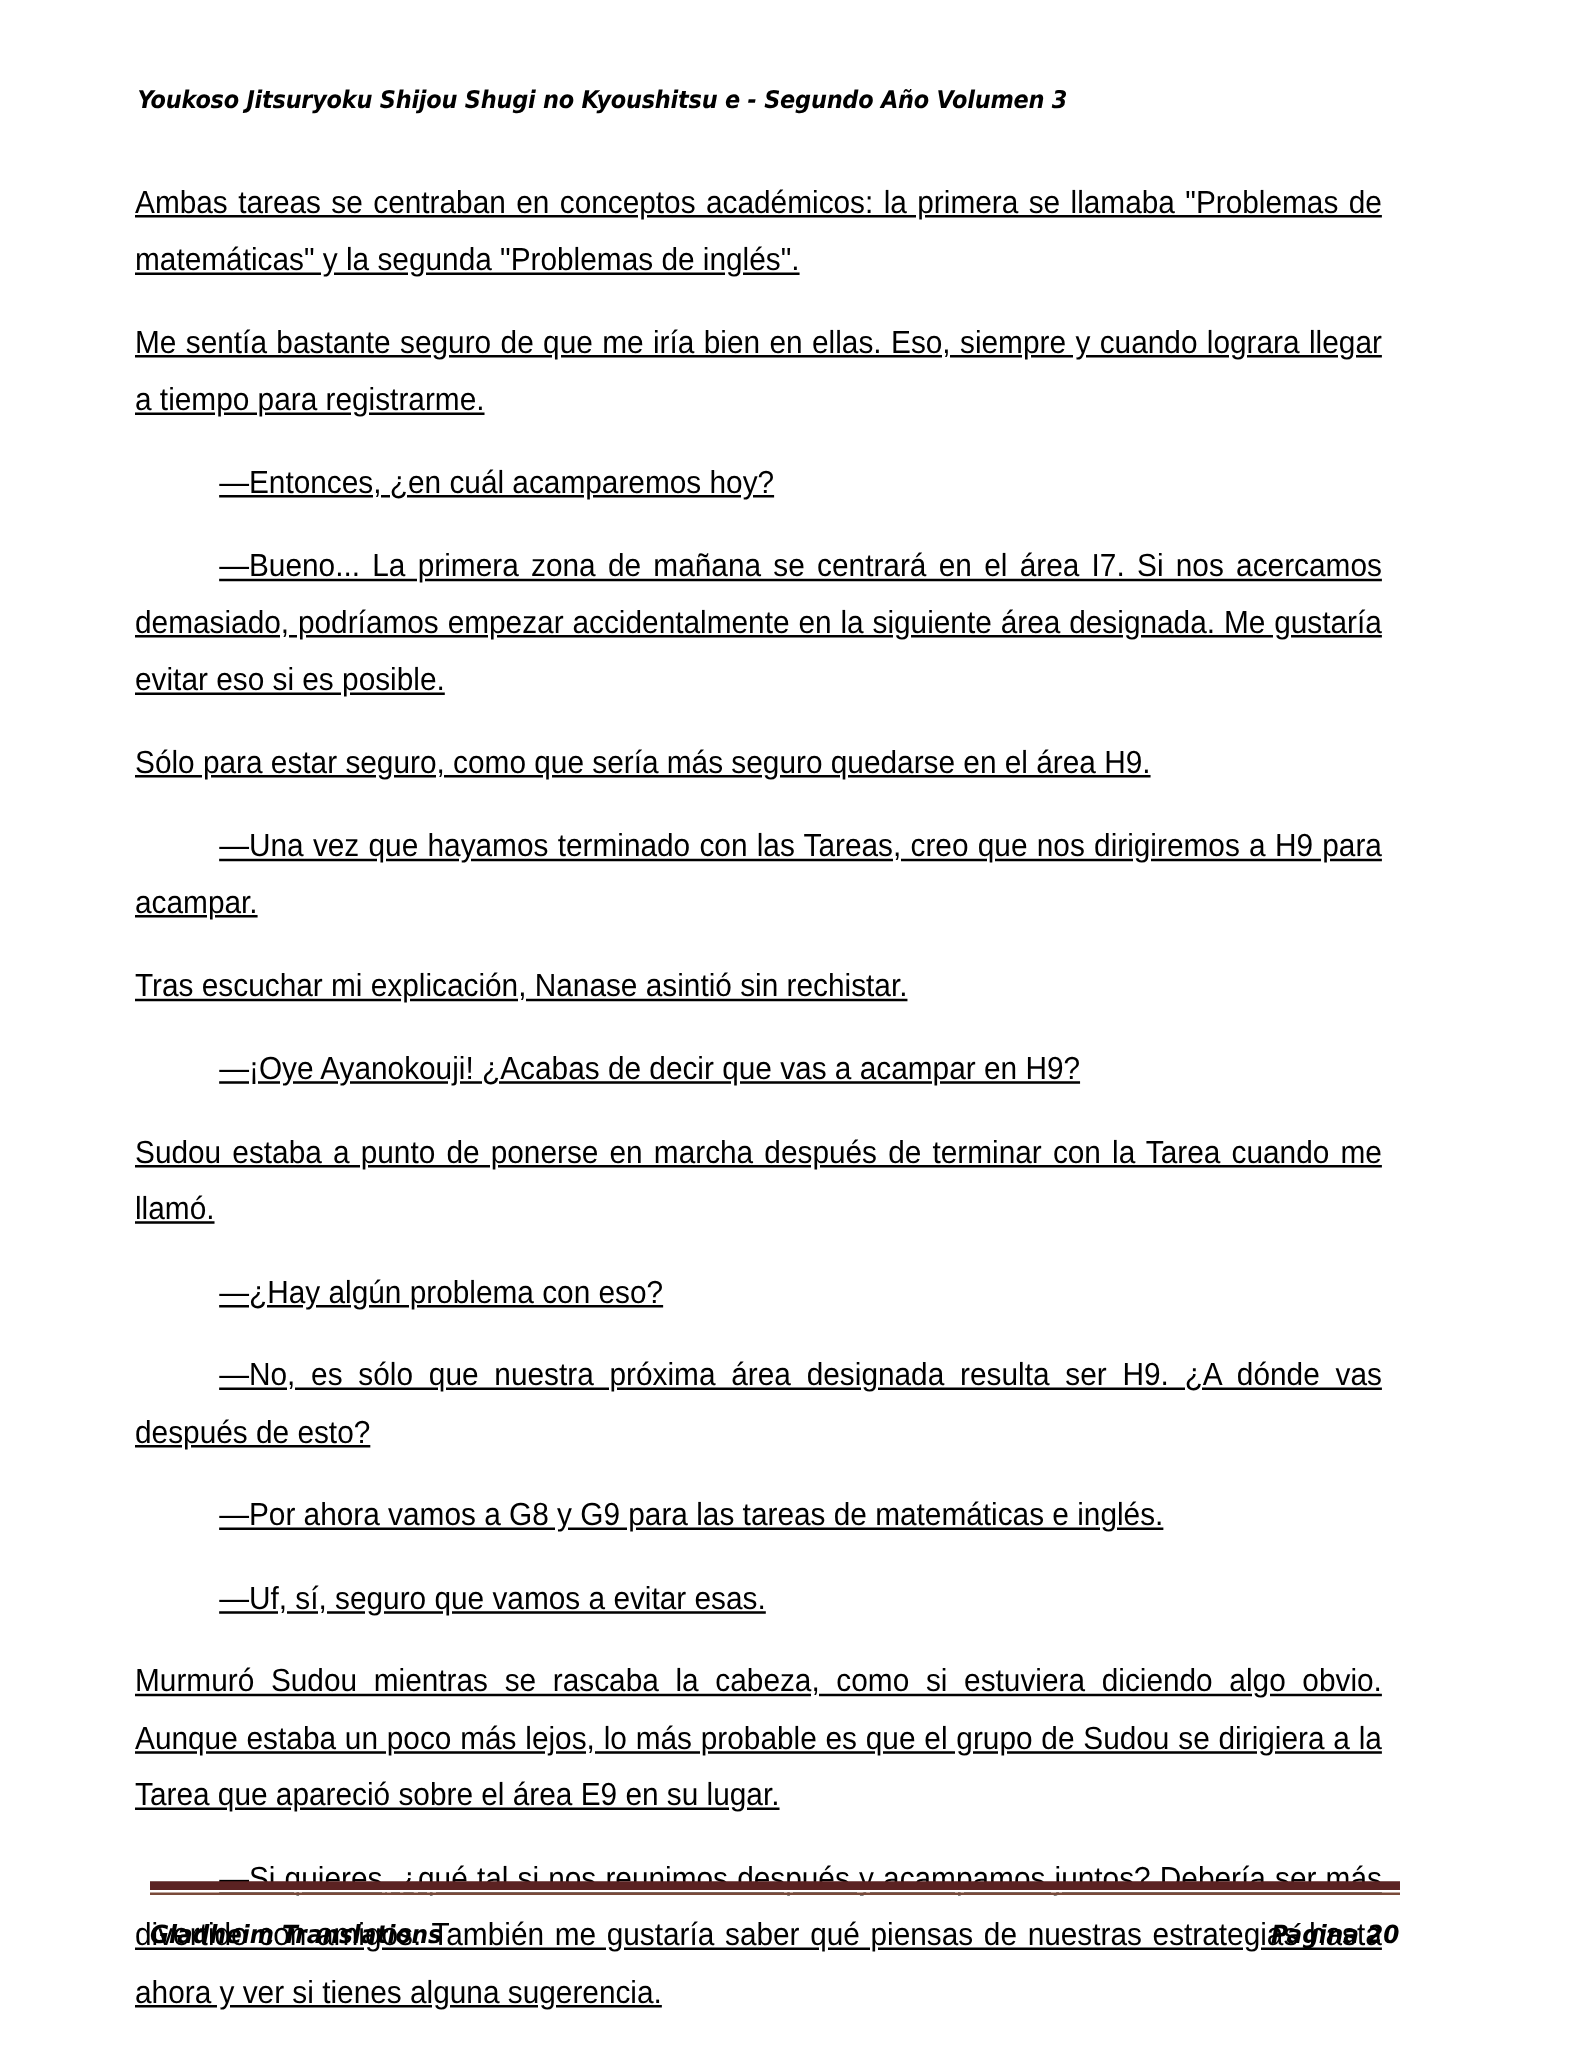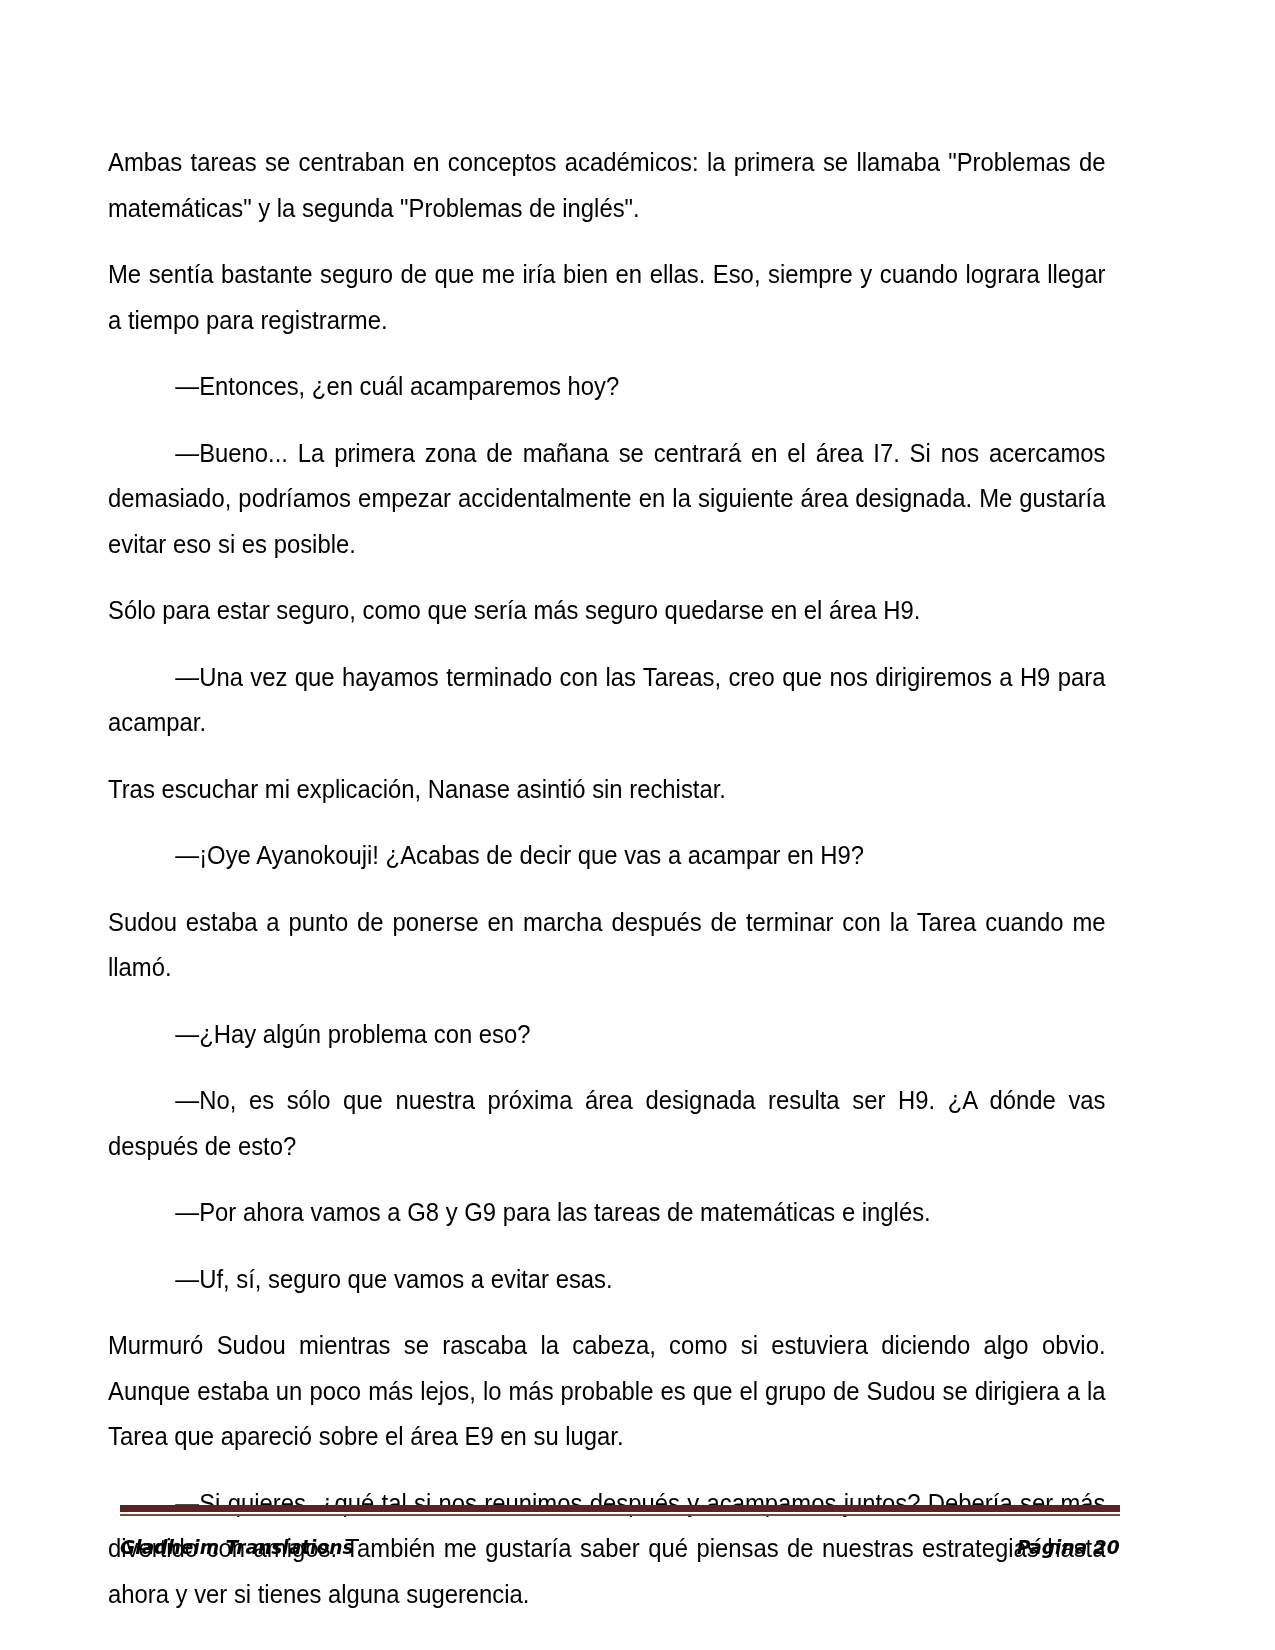--- a/index.html
+++ b/index.html
@@ -34,20 +34,21 @@
     transform: scaleX(0.92);
     transform-origin: left center;
   }
 
   
   .body-area {
     position: absolute;
     left: 108px;
     top: 140px;
     width: 998px;
+    text-decoration: underline;
   }
   .para {
     font-family: "Liberation Sans", sans-serif;
     font-size: 25.5px;
     line-height: 45.5px;
     color: #000000;
     text-align: justify;
     text-justify: inter-word;
     margin: 0 0 21px 0;
     transform: scaleX(0.935);
@@ -100,20 +101,23 @@
     transform: scaleX(0.93);
   }
   .footer-left { transform-origin: left center; }
   .footer-right { transform-origin: right center; }
 </style>
 </head>
 <body>
 
 <div class="page">
 
+  <div class="header">
+    <div class="header-title">Youkoso Jitsuryoku Shijou Shugi no Kyoushitsu e - Segundo Año Volumen 3</div>
+  </div>
 
   <div class="body-area" id="body-area">
       <p class="para">Ambas tareas se centraban en conceptos académicos: la primera se llamaba "Problemas de matemáticas" y la segunda "Problemas de inglés".</p>
       <p class="para">Me sentía bastante seguro de que me iría bien en ellas. Eso, siempre y cuando lograra llegar a tiempo para registrarme.</p>
       <p class="para dialogue">—Entonces, ¿en cuál acamparemos hoy?</p>
       <p class="para dialogue">—Bueno... La primera zona de mañana se centrará en el área I7. Si nos acercamos demasiado, podríamos empezar accidentalmente en la siguiente área designada. Me gustaría evitar eso si es posible.</p>
       <p class="para">Sólo para estar seguro, como que sería más seguro quedarse en el área H9.</p>
       <p class="para dialogue">—Una vez que hayamos terminado con las Tareas, creo que nos dirigiremos a H9 para acampar.</p>
       <p class="para">Tras escuchar mi explicación, Nanase asintió sin rechistar.</p>
       <p class="para dialogue">—¡Oye Ayanokouji! ¿Acabas de decir que vas a acampar en H9?</p>

